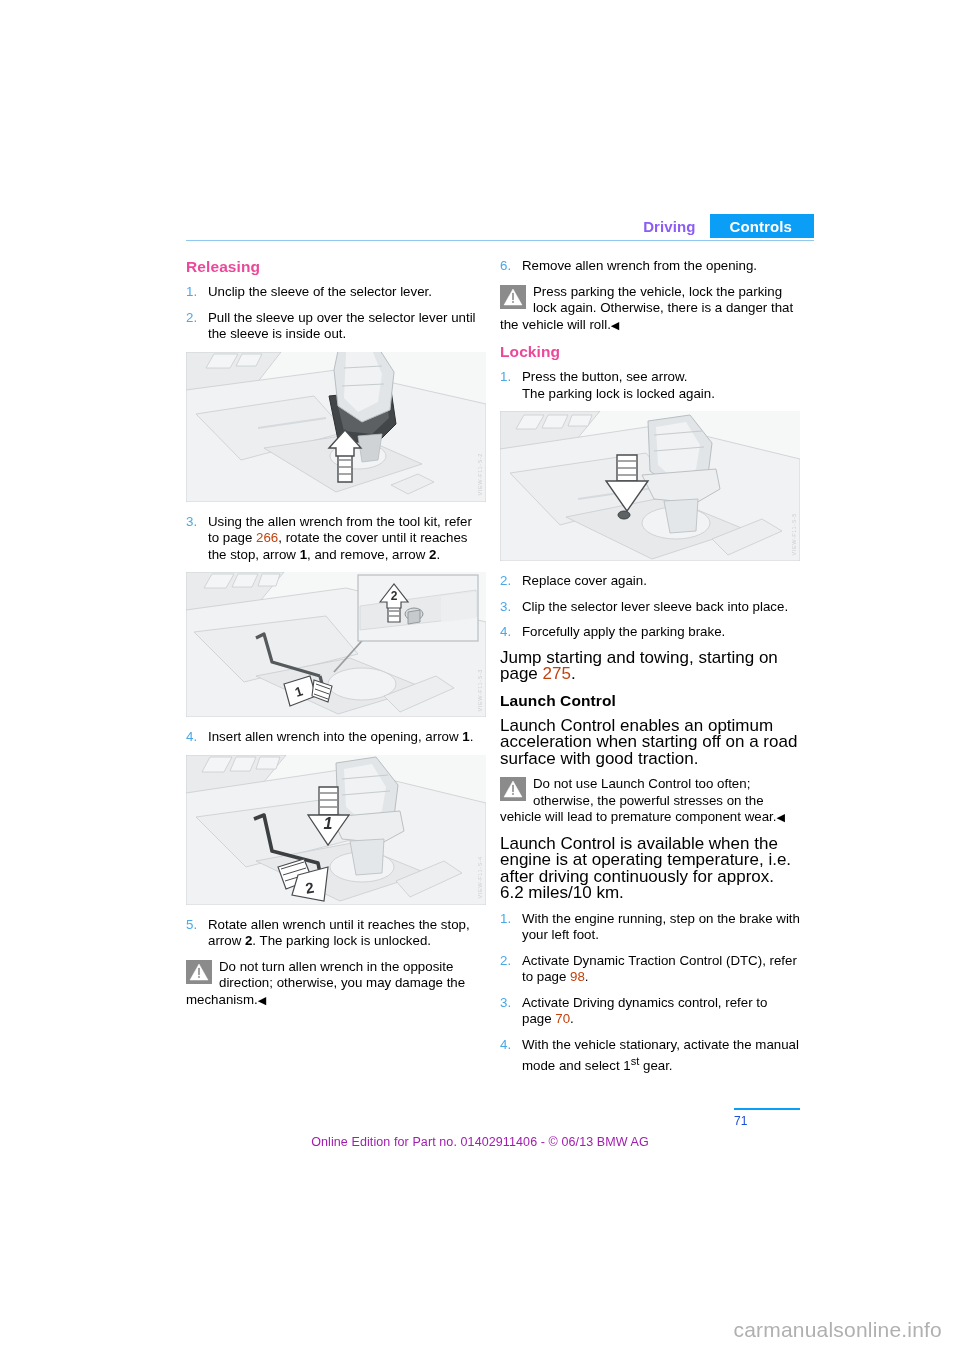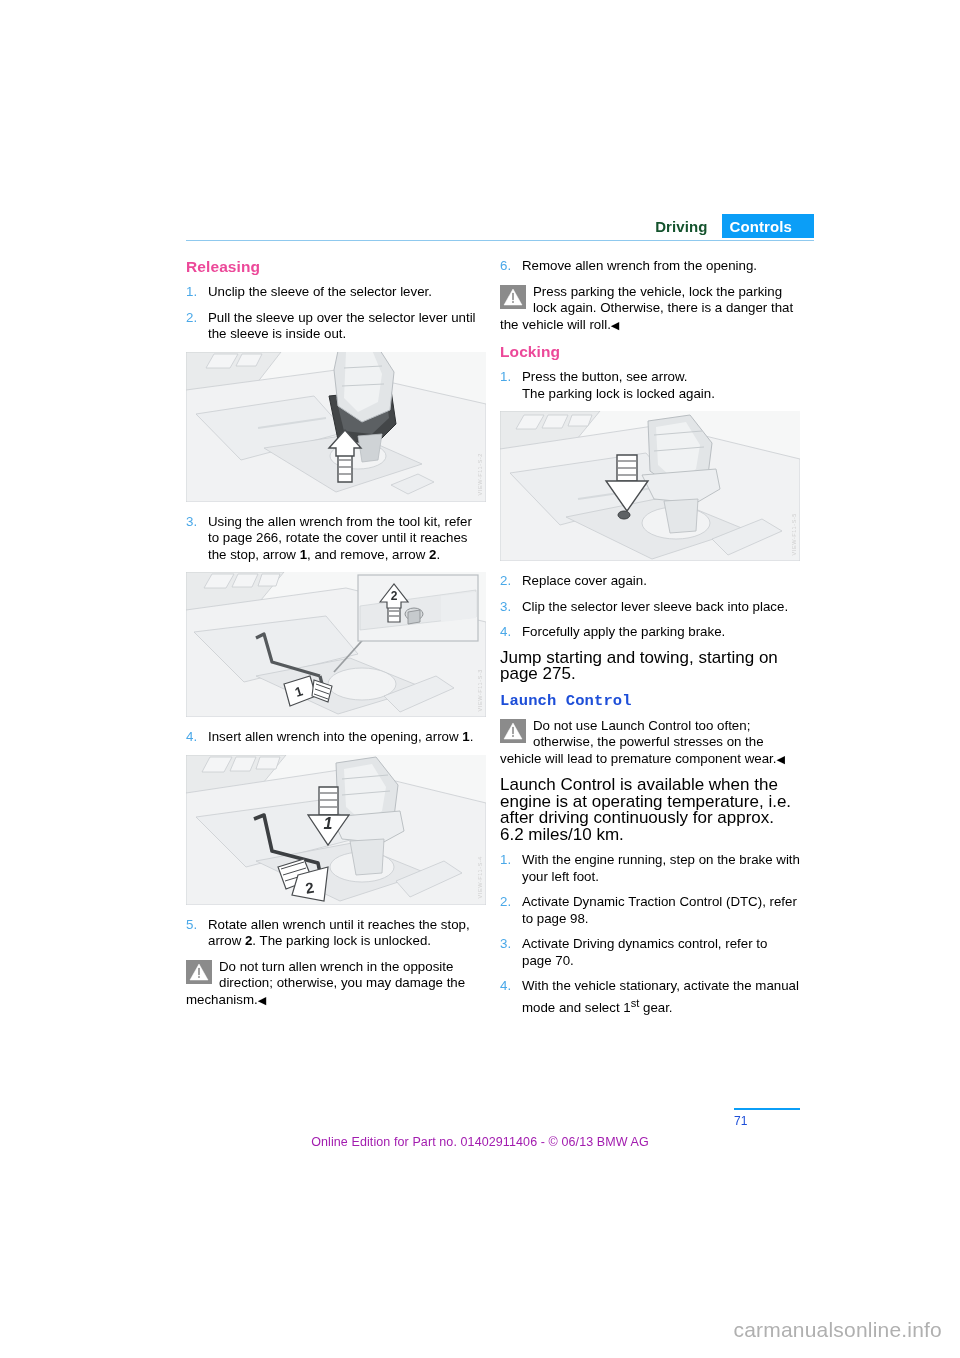--- a/index.html
+++ b/index.html
@@ -29,35 +29,35 @@
     width: 628px; height: 28px;
   }
   .header-tabs {
     position: absolute;
     right: 0; top: 0;
     display: flex;
     align-items: stretch;
     height: 24px;
   }
   .tab-driving {
-    color: #14532d;
+    color: #8b5cf6;
     font-size: 15px;
     font-weight: bold;
     letter-spacing: 0.1px;
     padding: 2px 14px 0 10px;
     background: #fff;
     line-height: 22px;
   }
   .tab-controls {
     color: #ffffff;
     background: #0b9ef7;
     font-size: 15px;
     font-weight: bold;
     letter-spacing: 0.1px;
-    padding: 2px 22px 0 8px;
+    padding: 2px 22px 0 20px;
     line-height: 22px;
   }
   .header-rule {
     position: absolute;
     left: 0; top: 26px;
     width: 628px; height: 1px;
     background: #8fc9ee;
   }
 
   
@@ -69,21 +69,21 @@
   .col-left  { left: 186px; }
   .col-right { left: 500px; }
 
   h2.section {
     color: #ec4899;
     font-size: 15.5px;
     font-weight: bold;
     margin: 0 0 8px 0;
     letter-spacing: 0.1px;
   }
-  h2.section.strong { color: #1d4ed8; font-family: Liberation Mono, monospace; }
+  h2.section.strong { color: #000000; }
 
   .olist { margin: 0; padding: 0; }
   .oitem {
     display: flex;
     margin-bottom: 9px;
     font-size: 13.3px;
     line-height: 16.5px;
   }
   .oitem .num {
     color: #4aa8e8;
@@ -92,21 +92,21 @@
     text-align: left;
   }
   .oitem .txt { flex: 1 1 auto; }
 
   p.para {
     font-size: 17px;
     line-height: 16.5px;
     margin: 0 0 9px 0;
   }
 
-  .ref { color: #000000; }
+  .ref { color: #c2410c; }
   b.arw { font-weight: bold; }
 
   
   .note {
     position: relative;
     margin: 2px 0 10px 0;
     font-size: 13.3px;
     line-height: 16.5px;
   }
   .note .wicon {
@@ -438,20 +438,21 @@
       <div class="oitem">
         <span class="num">4.</span>
         <span class="txt">Forcefully apply the parking brake.</span>
       </div>
     </div>
 
     <p class="para"><span>Jump starting and towing, starting on page </span><span class="ref">275</span><span>.</span></p>
 
     <h2 class="section strong">Launch Control</h2>
 
+    <p class="para">Launch Control enables an optimum acceleration when starting off on a road surface with good traction.</p>
 
     <div class="note">
       <span class="wicon">
         <svg class="tri" width="20" height="18" viewBox="0 0 20 18">
           <path d="M10 1 L19 17 L1 17 Z" fill="#ffffff" stroke="#ffffff" stroke-width="0.5"></path>
           <path d="M10 5.5 L10 11.5" stroke="#8b8b8b" stroke-width="1.6" stroke-linecap="round"></path>
           <circle cx="10" cy="14" r="0.95" fill="#8b8b8b"></circle>
         </svg>
       </span>
       <span class="ntxt">Do not use Launch Control too often; otherwise, the powerful stresses on the vehicle will lead to premature component wear.</span><span class="endmark">◀</span>

